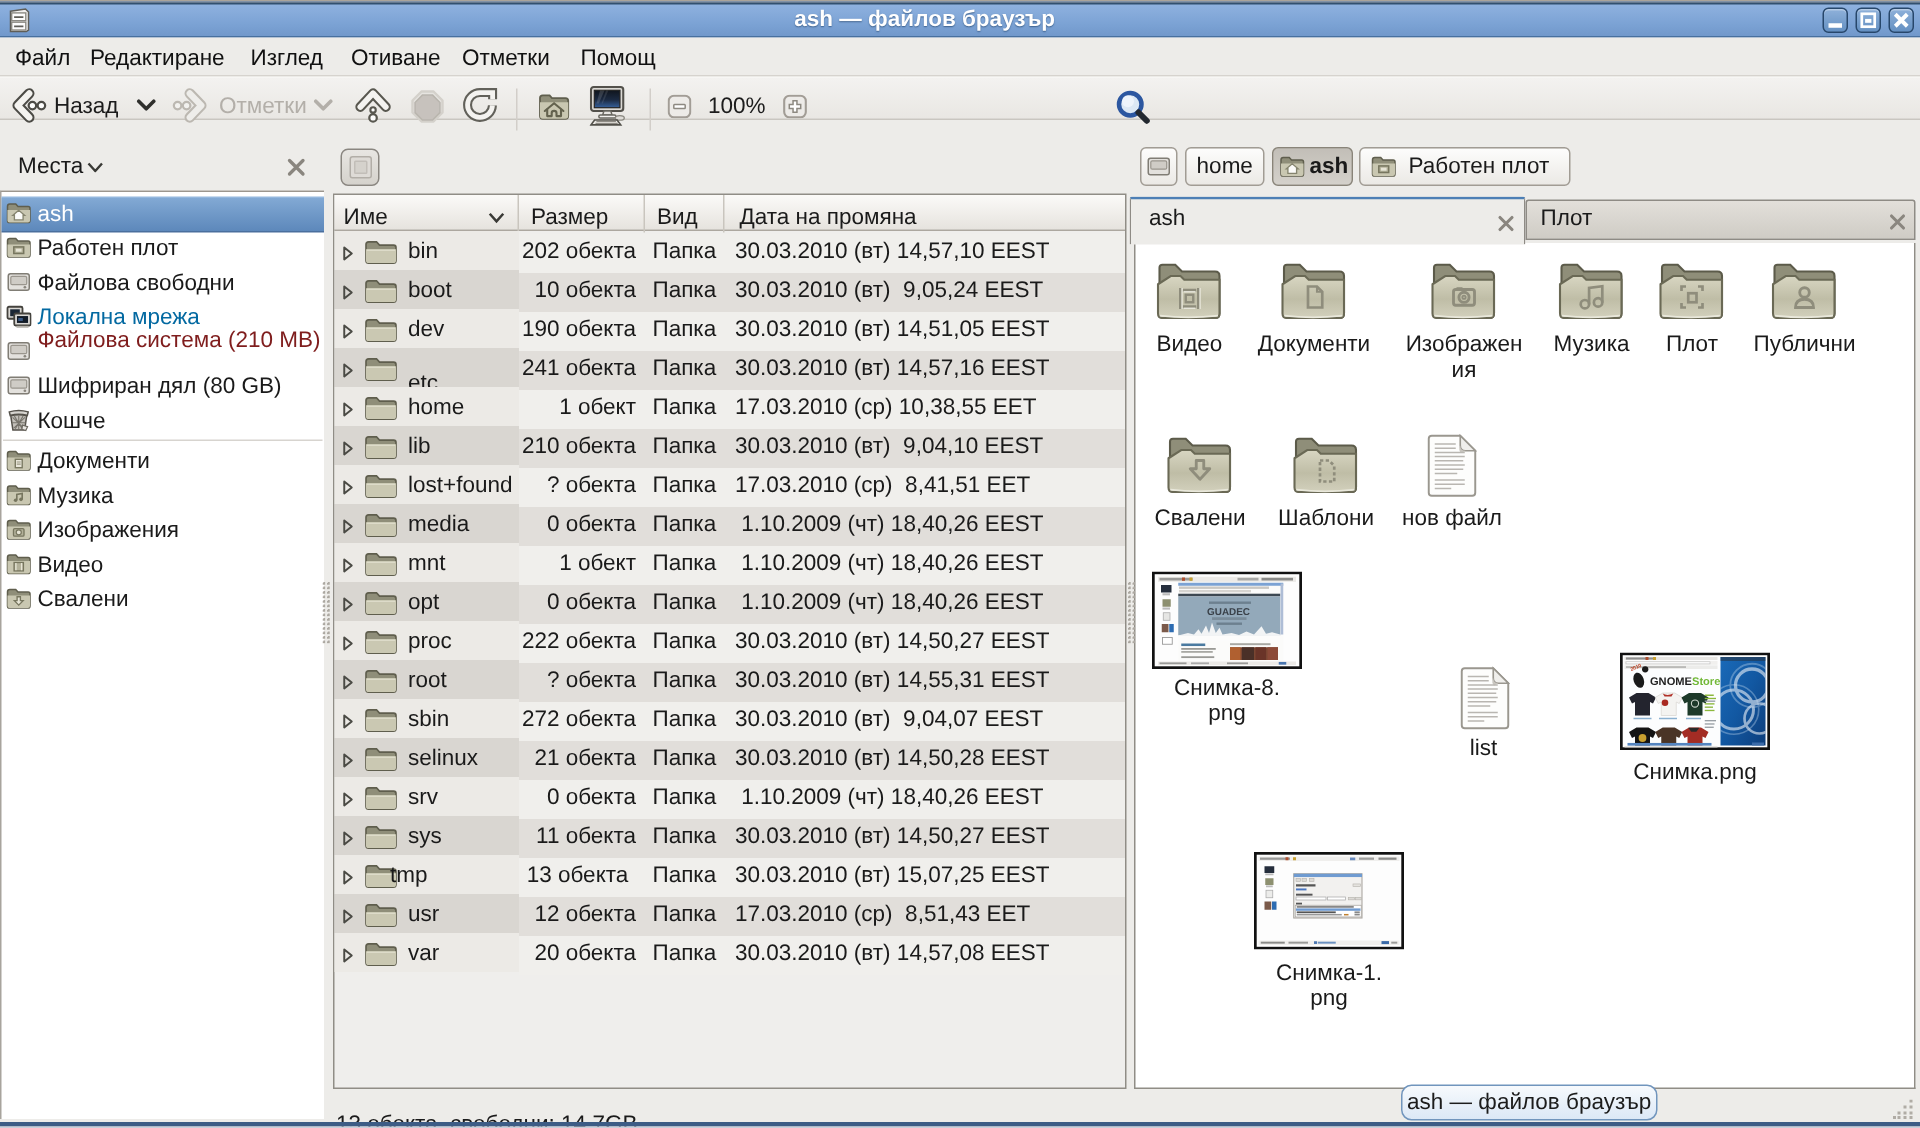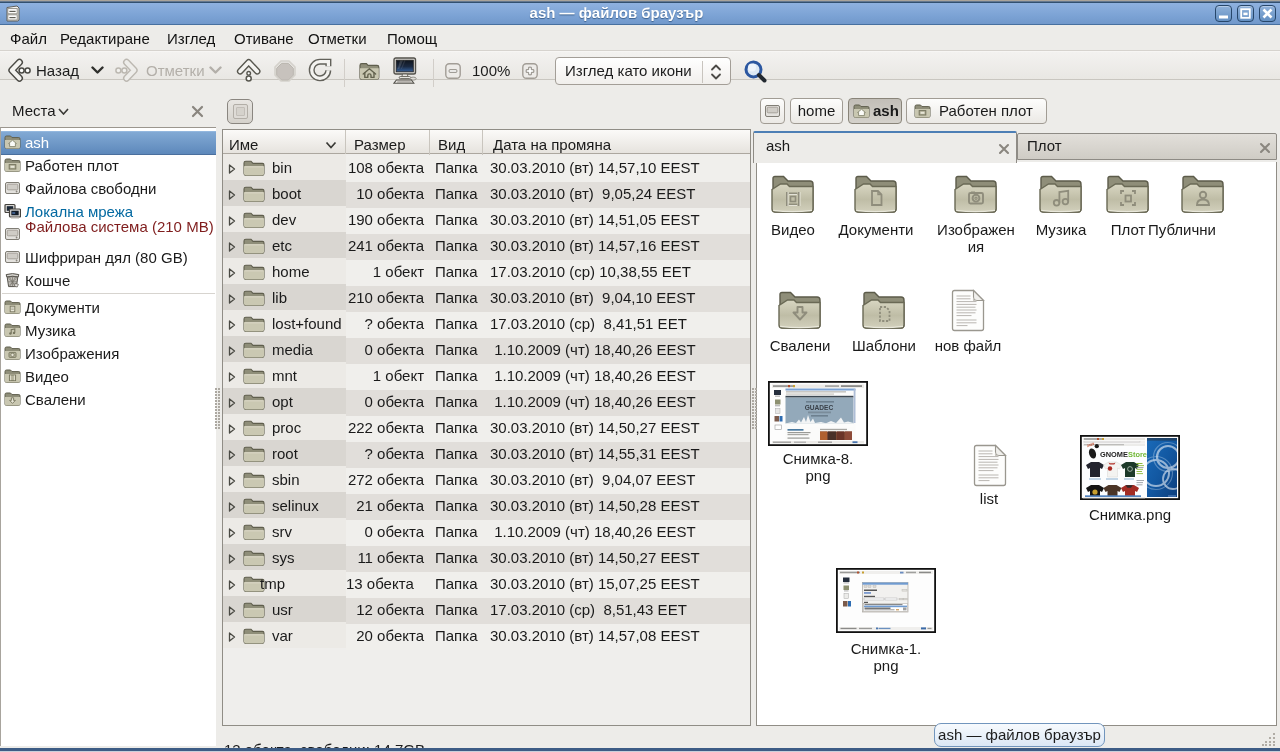--- a/index.html
+++ b/index.html
@@ -149,28 +149,20 @@
     <rect x="0.8" y="0.8" width="14.4" height="14.4" rx="3.5" fill="#edebe8" stroke="#a29d96" stroke-width="1.4"></rect>
     <rect x="4.2" y="6.7" width="7.6" height="2.6" rx="0.5" fill="#fff" stroke="#8d8981" stroke-width="1"></rect>
   </svg>
   <span class="abs" style="left:472px;top:10px;color:#1c1c1c">100%</span>
 
   <svg class="abs" style="left:522px;top:11px" width="16" height="16" viewBox="0 0 16 16">
     <rect x="0.8" y="0.8" width="14.4" height="14.4" rx="3.5" fill="#edebe8" stroke="#a29d96" stroke-width="1.4"></rect>
     <path d="M6.7 4.2 h2.6 v2.5 h2.5 v2.6 h-2.5 v2.5 h-2.6 v-2.5 h-2.5 v-2.6 h2.5 z" fill="#fff" stroke="#8d8981" stroke-width="1"></path>
   </svg>
 
-  <div class="abs" style="left:555px;top:5px;width:176px;height:28px;background:linear-gradient(#fff,#f1efec);border:1px solid #a39e97;border-radius:4px;">
-    <span class="abs" style="left:9px;top:4px;color:#1c1c1c">Изглед като икони</span>
-    <div class="abs" style="left:146px;top:3px;width:1px;height:22px;background:#c8c4be"></div>
-    <svg class="abs" style="left:153px;top:5px" width="14" height="18" viewBox="0 0 14 18">
-      <path d="M3 6.5 L7 2.5 L11 6.5" fill="none" stroke="#4b4a46" stroke-width="1.8" stroke-linecap="round" stroke-linejoin="round"></path>
-      <path d="M3 11.5 L7 15.5 L11 11.5" fill="none" stroke="#4b4a46" stroke-width="1.8" stroke-linecap="round" stroke-linejoin="round"></path>
-    </svg>
-  </div>
 
   <svg class="abs" style="left:743px;top:7px" width="25" height="25" viewBox="0 0 25 25">
     <circle cx="10.5" cy="10.5" r="7.5" fill="#dce8f4" stroke="#2c57a0" stroke-width="3"></circle>
     <circle cx="9" cy="8.5" r="4" fill="#eef4fb"></circle>
     <path d="M16 16 L21.5 21.5" stroke="#232930" stroke-width="4" stroke-linecap="round"></path>
   </svg>
 </div>
 
 <div id="sidebar" class="abs" style="left:0;top:92px;width:222px;height:654px;">
   <span class="abs" style="left:12px;top:10px">Места</span>
@@ -291,21 +283,21 @@
     <div class="abs" style="left:346px;top:156px;width:404px;height:26px;background:#f0efec"></div>
     <svg class="abs" style="left:228px;top:164px" width="8" height="10" viewBox="0 0 8 10">
       <path d="M1.5 1 L6.5 5 L1.5 9 Z" fill="none" stroke="#4a4a44" stroke-width="1.3" stroke-linejoin="round"></path>
     </svg>
     <div class="abs" style="left:243px;top:159px"><svg width="22" height="18" viewBox="0 0 22 18">
 <path d="M1 4 Q1 2.2 2.8 2.2 L8 2.2 L10 4.4 L19.4 4.4 Q21 4.4 21 6 L21 14.6 Q21 16.4 19.2 16.4 L2.8 16.4 Q1 16.4 1 14.6 Z" fill="#8f8e79" stroke="#5f5e4d" stroke-width="1.1"></path>
 <path d="M1 7.2 L21 7.2 L21 14.6 Q21 16.4 19.2 16.4 L2.8 16.4 Q1 16.4 1 14.6 Z" fill="#cac8b2"></path>
 <path d="M1.6 7.8 L20.4 7.8" stroke="#dddbc9" stroke-width="1"></path>
       </svg></div>
     <span class="abs" style="left:272px;top:159px">bin</span>
-    <span class="abs" style="left:346px;top:159px;width:78px;text-align:right">108 обекта</span>
+    <span class="abs" style="left:346px;top:159px;width:78px;text-align:right">202 обекта</span>
     <span class="abs" style="left:435px;top:159px">Папка</span>
     <span class="abs" style="left:490px;top:159px;white-space:pre">30.03.2010 (вт) 14,57,10 EEST</span>
     <div class="abs" style="left:223px;top:180px;width:123px;height:26px;background:#d9d6d1"></div>
     <div class="abs" style="left:346px;top:182px;width:404px;height:26px;background:#e1deda"></div>
     <svg class="abs" style="left:228px;top:190px" width="8" height="10" viewBox="0 0 8 10">
       <path d="M1.5 1 L6.5 5 L1.5 9 Z" fill="none" stroke="#4a4a44" stroke-width="1.3" stroke-linejoin="round"></path>
     </svg>
     <div class="abs" style="left:243px;top:185px"><svg width="22" height="18" viewBox="0 0 22 18">
 <path d="M1 4 Q1 2.2 2.8 2.2 L8 2.2 L10 4.4 L19.4 4.4 Q21 4.4 21 6 L21 14.6 Q21 16.4 19.2 16.4 L2.8 16.4 Q1 16.4 1 14.6 Z" fill="#8f8e79" stroke="#5f5e4d" stroke-width="1.1"></path>
 <path d="M1 7.2 L21 7.2 L21 14.6 Q21 16.4 19.2 16.4 L2.8 16.4 Q1 16.4 1 14.6 Z" fill="#cac8b2"></path>
@@ -332,21 +324,21 @@
     <div class="abs" style="left:223px;top:232px;width:123px;height:26px;background:#d9d6d1"></div>
     <div class="abs" style="left:346px;top:234px;width:404px;height:26px;background:#e1deda"></div>
     <svg class="abs" style="left:228px;top:242px" width="8" height="10" viewBox="0 0 8 10">
       <path d="M1.5 1 L6.5 5 L1.5 9 Z" fill="none" stroke="#4a4a44" stroke-width="1.3" stroke-linejoin="round"></path>
     </svg>
     <div class="abs" style="left:243px;top:237px"><svg width="22" height="18" viewBox="0 0 22 18">
 <path d="M1 4 Q1 2.2 2.8 2.2 L8 2.2 L10 4.4 L19.4 4.4 Q21 4.4 21 6 L21 14.6 Q21 16.4 19.2 16.4 L2.8 16.4 Q1 16.4 1 14.6 Z" fill="#8f8e79" stroke="#5f5e4d" stroke-width="1.1"></path>
 <path d="M1 7.2 L21 7.2 L21 14.6 Q21 16.4 19.2 16.4 L2.8 16.4 Q1 16.4 1 14.6 Z" fill="#cac8b2"></path>
 <path d="M1.6 7.8 L20.4 7.8" stroke="#dddbc9" stroke-width="1"></path>
       </svg></div>
-    <span class="abs" style="left:272px;top:237px">etc</span>
+    <span class="abs" style="left:272px;top:247px">etc</span>
     <span class="abs" style="left:346px;top:237px;width:78px;text-align:right">241 обекта</span>
     <span class="abs" style="left:435px;top:237px">Папка</span>
     <span class="abs" style="left:490px;top:237px;white-space:pre">30.03.2010 (вт) 14,57,16 EEST</span>
     <div class="abs" style="left:223px;top:258px;width:123px;height:26px;background:#eceae6"></div>
     <div class="abs" style="left:346px;top:260px;width:404px;height:26px;background:#f0efec"></div>
     <svg class="abs" style="left:228px;top:268px" width="8" height="10" viewBox="0 0 8 10">
       <path d="M1.5 1 L6.5 5 L1.5 9 Z" fill="none" stroke="#4a4a44" stroke-width="1.3" stroke-linejoin="round"></path>
     </svg>
     <div class="abs" style="left:243px;top:263px"><svg width="22" height="18" viewBox="0 0 22 18">
 <path d="M1 4 Q1 2.2 2.8 2.2 L8 2.2 L10 4.4 L19.4 4.4 Q21 4.4 21 6 L21 14.6 Q21 16.4 19.2 16.4 L2.8 16.4 Q1 16.4 1 14.6 Z" fill="#8f8e79" stroke="#5f5e4d" stroke-width="1.1"></path>
@@ -515,21 +507,21 @@
     <div class="abs" style="left:346px;top:572px;width:404px;height:26px;background:#f0efec"></div>
     <svg class="abs" style="left:228px;top:580px" width="8" height="10" viewBox="0 0 8 10">
       <path d="M1.5 1 L6.5 5 L1.5 9 Z" fill="none" stroke="#4a4a44" stroke-width="1.3" stroke-linejoin="round"></path>
     </svg>
     <div class="abs" style="left:243px;top:575px"><svg width="22" height="18" viewBox="0 0 22 18">
 <path d="M1 4 Q1 2.2 2.8 2.2 L8 2.2 L10 4.4 L19.4 4.4 Q21 4.4 21 6 L21 14.6 Q21 16.4 19.2 16.4 L2.8 16.4 Q1 16.4 1 14.6 Z" fill="#8f8e79" stroke="#5f5e4d" stroke-width="1.1"></path>
 <path d="M1 7.2 L21 7.2 L21 14.6 Q21 16.4 19.2 16.4 L2.8 16.4 Q1 16.4 1 14.6 Z" fill="#cac8b2"></path>
 <path d="M1.6 7.8 L20.4 7.8" stroke="#dddbc9" stroke-width="1"></path>
       </svg></div>
     <span class="abs" style="left:260px;top:575px">tmp</span>
-    <span class="abs" style="left:346px;top:575px;width:78px;text-align:left">13 обекта</span>
+    <span class="abs" style="left:346px;top:575px;width:78px;text-align:center">13 обекта</span>
     <span class="abs" style="left:435px;top:575px">Папка</span>
     <span class="abs" style="left:490px;top:575px;white-space:pre">30.03.2010 (вт) 15,07,25 EEST</span>
     <div class="abs" style="left:223px;top:596px;width:123px;height:26px;background:#d9d6d1"></div>
     <div class="abs" style="left:346px;top:598px;width:404px;height:26px;background:#e1deda"></div>
     <svg class="abs" style="left:228px;top:606px" width="8" height="10" viewBox="0 0 8 10">
       <path d="M1.5 1 L6.5 5 L1.5 9 Z" fill="none" stroke="#4a4a44" stroke-width="1.3" stroke-linejoin="round"></path>
     </svg>
     <div class="abs" style="left:243px;top:601px"><svg width="22" height="18" viewBox="0 0 22 18">
 <path d="M1 4 Q1 2.2 2.8 2.2 L8 2.2 L10 4.4 L19.4 4.4 Q21 4.4 21 6 L21 14.6 Q21 16.4 19.2 16.4 L2.8 16.4 Q1 16.4 1 14.6 Z" fill="#8f8e79" stroke="#5f5e4d" stroke-width="1.1"></path>
 <path d="M1 7.2 L21 7.2 L21 14.6 Q21 16.4 19.2 16.4 L2.8 16.4 Q1 16.4 1 14.6 Z" fill="#cac8b2"></path>
@@ -700,21 +692,21 @@
             <stop offset="0.55" stop-color="#bfbda6"></stop>
             <stop offset="1" stop-color="#d2d0bc"></stop>
           </linearGradient>
         </defs>
 <path d="M3 3.5 Q3 1.5 5 1.5 L13.5 1.5 L18 6 L40 6 Q43 6 43 9 L43 34 Q43 37 40 37 L6 37 Q3 37 3 34 Z" fill="#8f8e79" stroke="#5c5b4a" stroke-width="1.4"></path>
 <path d="M2 14.5 L10.5 9 L17 9 L19.5 11.5 L43 11.5 L43 34 Q43 37 40 37 L5 37 Q2 37 2 34 Z" fill="url(#bfg)" stroke="#6a6955" stroke-width="1.4"></path>
 <path d="M3.2 35.4 Q22 37.8 42 35.4" stroke="#e9e8db" stroke-width="1.2" fill="none"></path>
 <circle cx="23" cy="20" r="3.2" fill="none" stroke="#8f8d7c" stroke-width="1.9"></circle>
 <path d="M17 30 Q17 24.5 23 24.5 Q29 24.5 29 30 Z" fill="none" stroke="#8f8d7c" stroke-width="1.9"></path>
       </svg></div>
-    <div class="abs" style="left:1148px;top:221px;width:110px;text-align:left">
+    <div class="abs" style="left:1148px;top:221px;width:110px;text-align:center">
       <div style="line-height:17px">Публични</div>
     </div>
     <div class="abs" style="left:777px;top:291px"><svg width="46" height="40" viewBox="0 0 46 40">
 <defs>
           <linearGradient id="bfg" x1="0" y1="0" x2="0" y2="1">
 <stop offset="0" stop-color="#d8d6c2"></stop>
             <stop offset="0.55" stop-color="#bfbda6"></stop>
             <stop offset="1" stop-color="#d2d0bc"></stop>
           </linearGradient>
         </defs>

